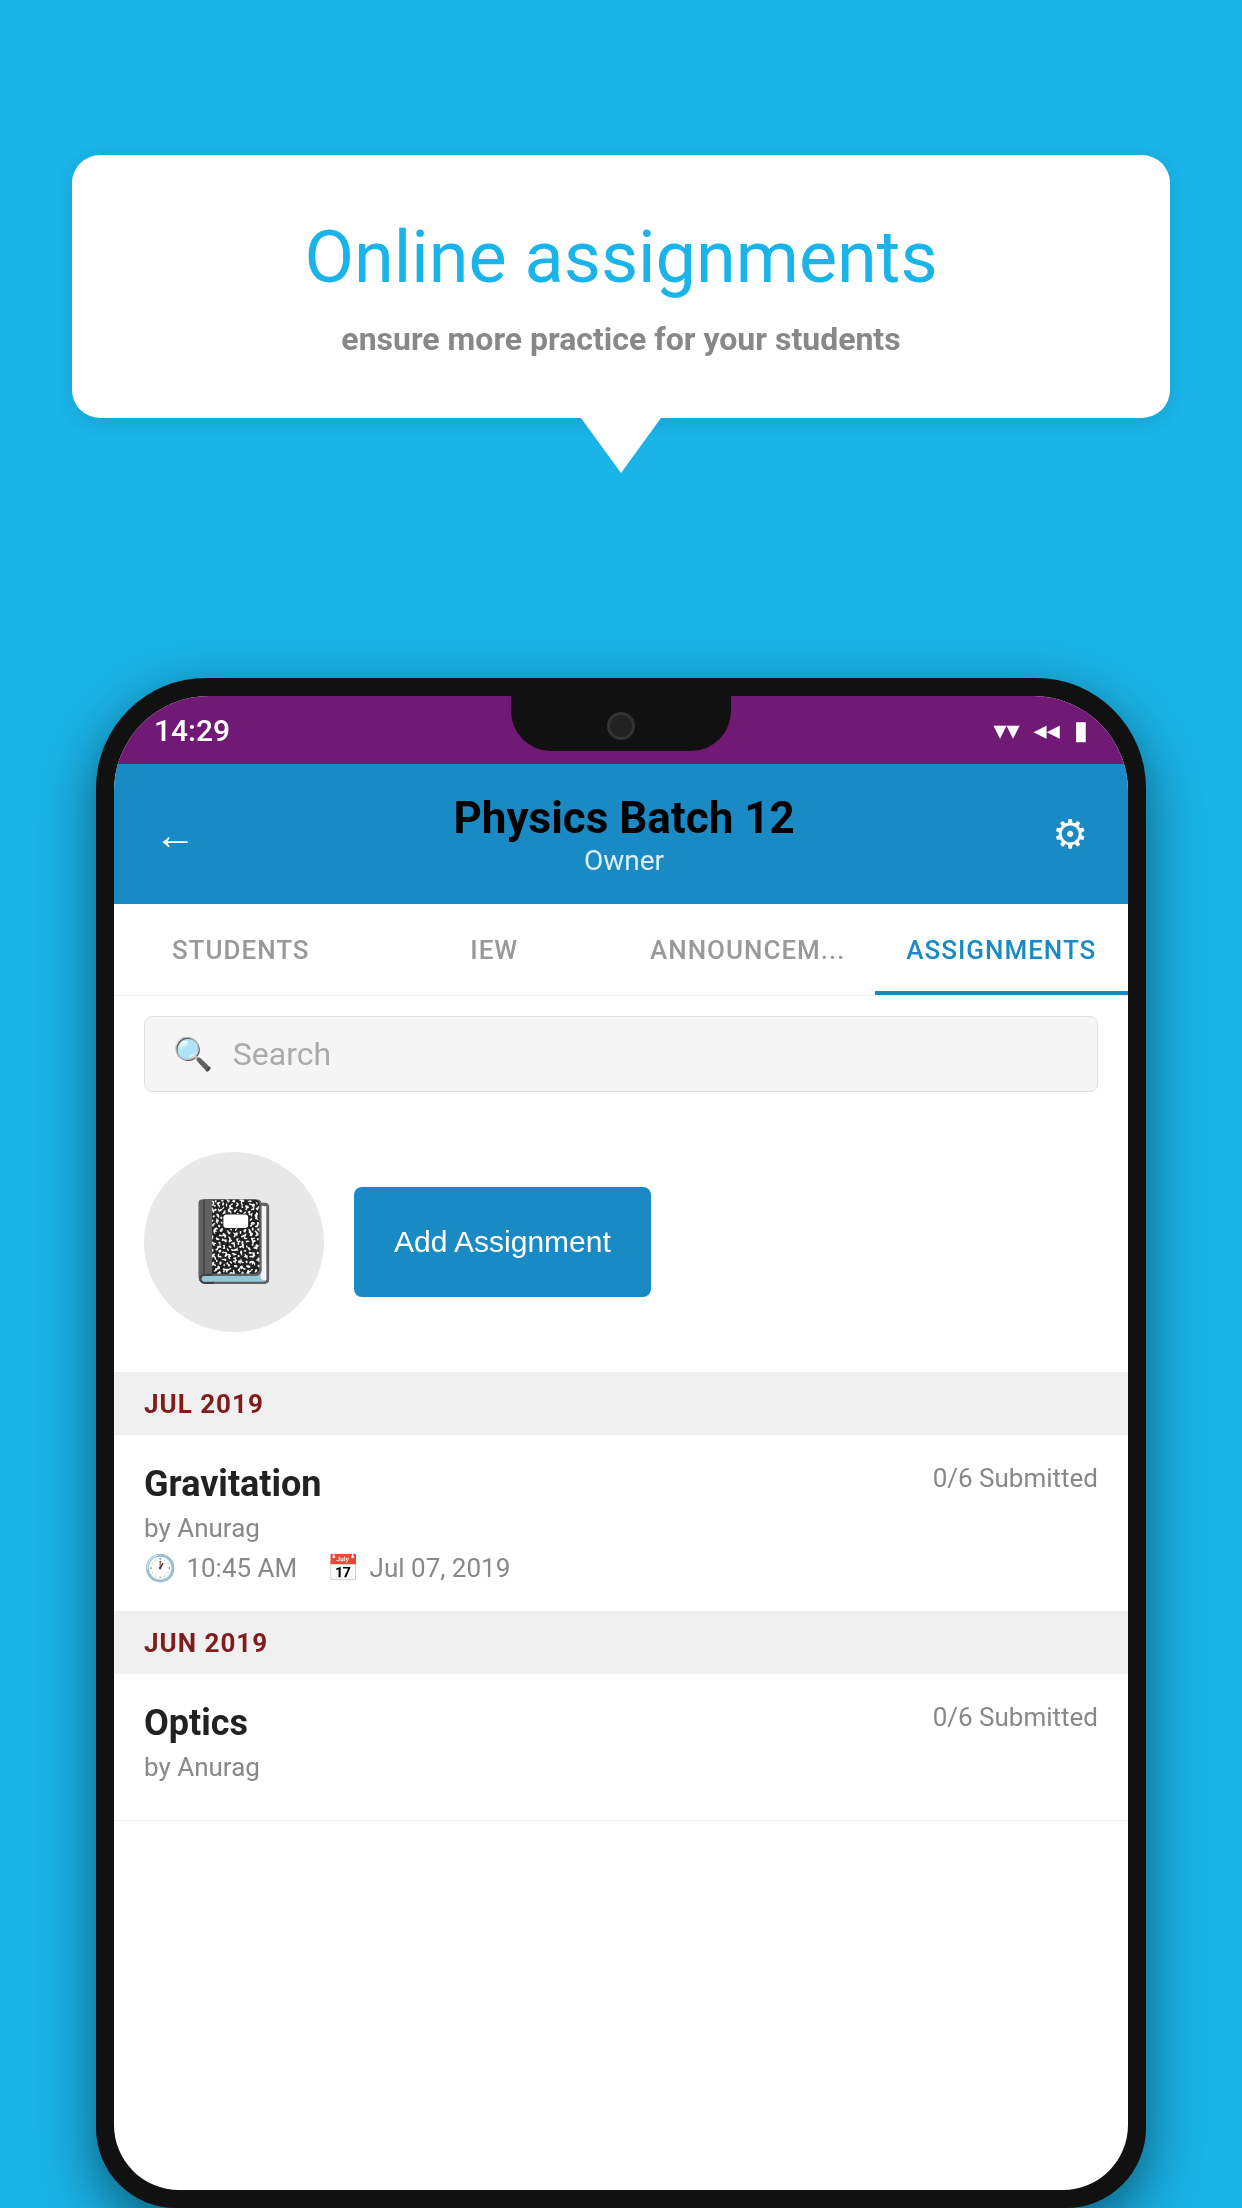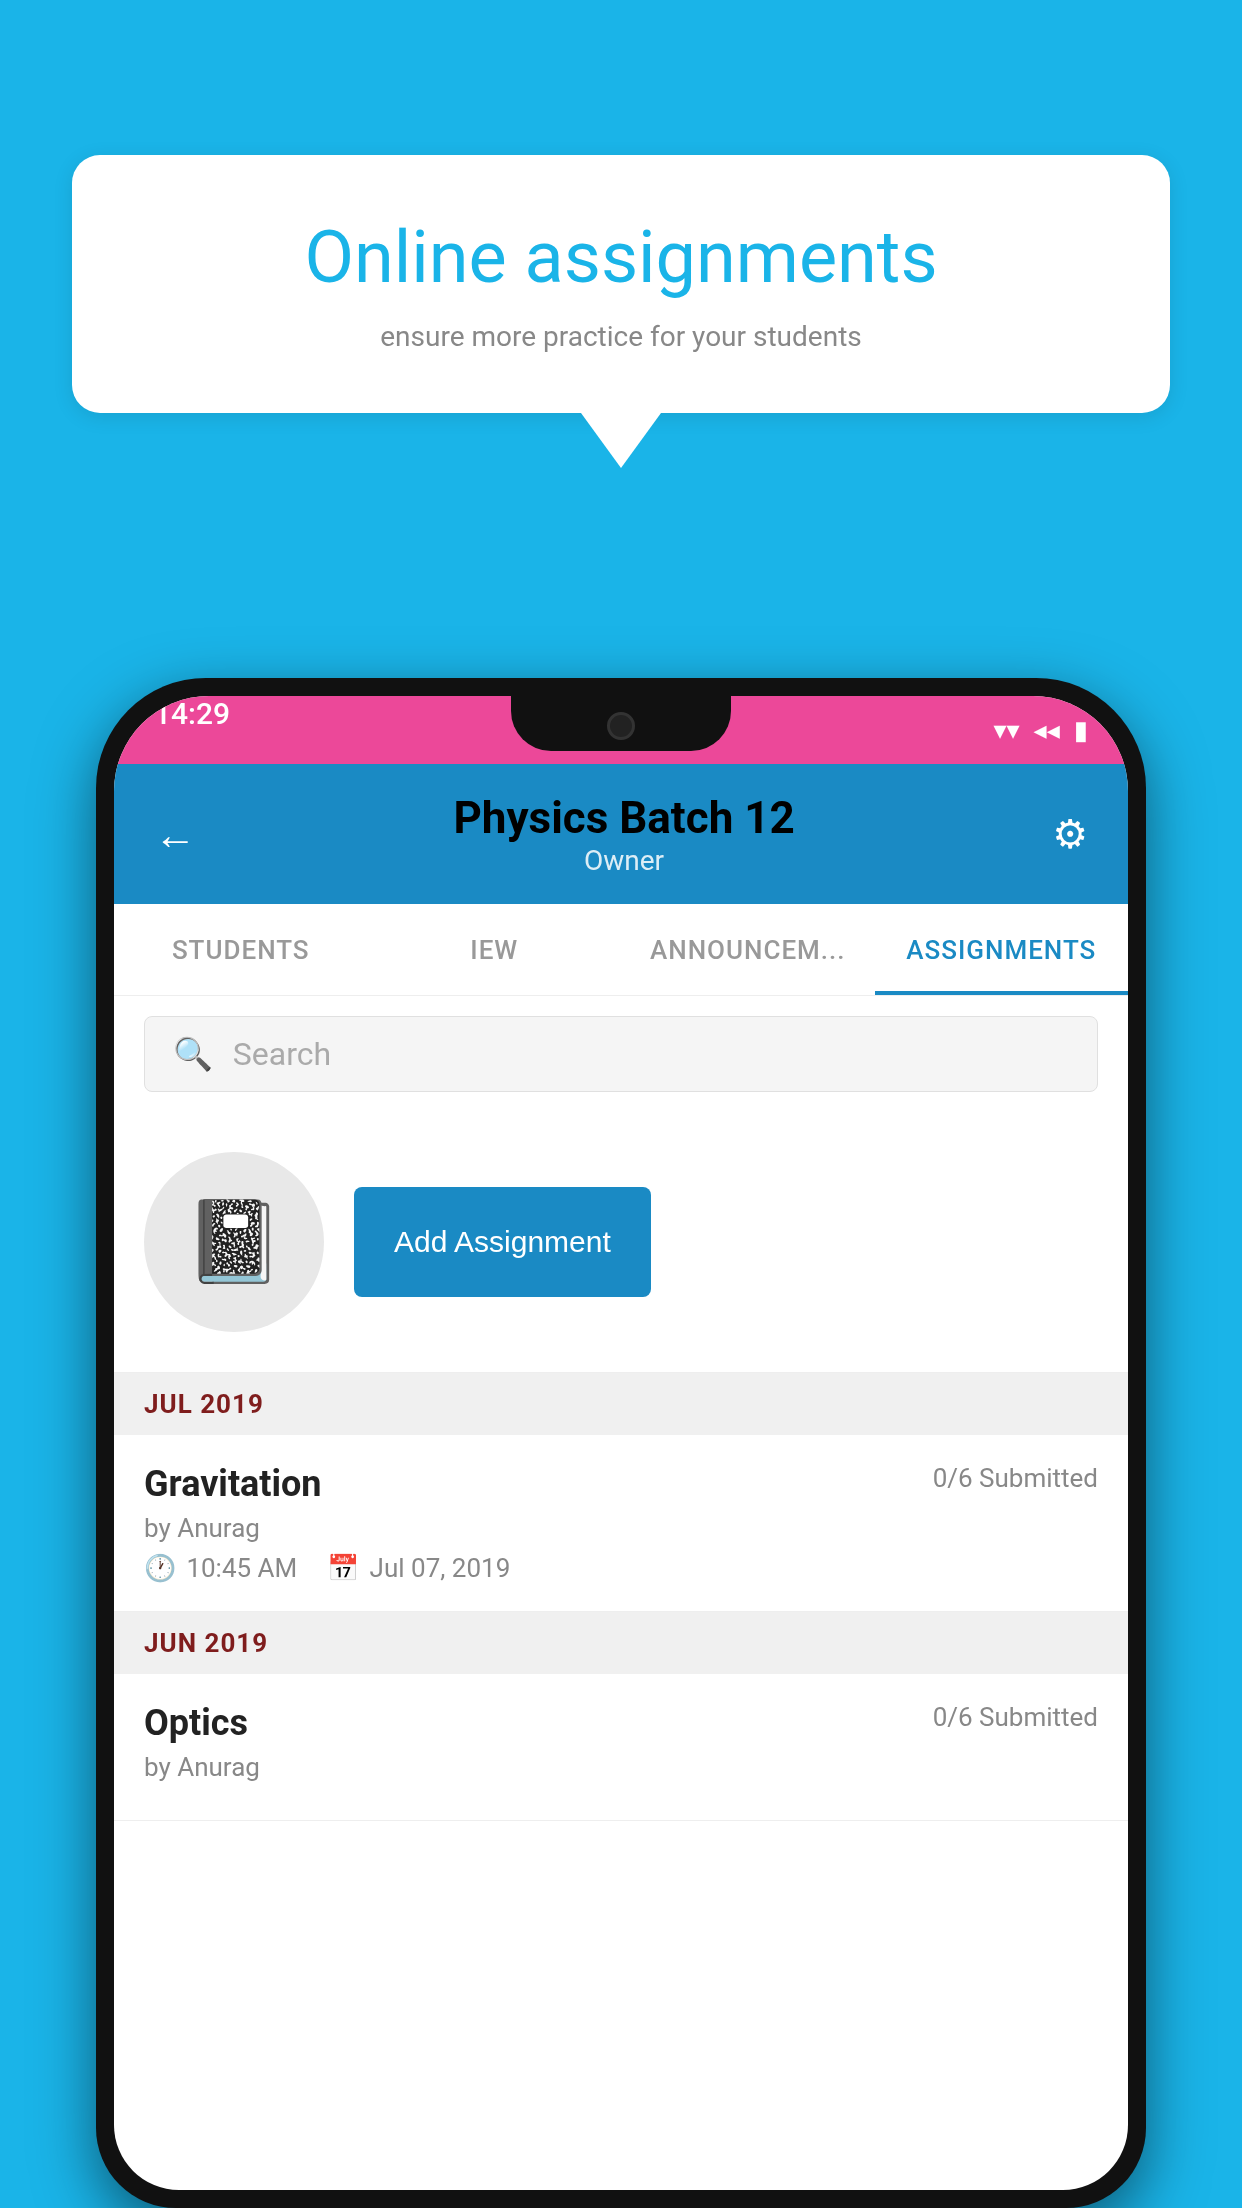--- a/index.html
+++ b/index.html
@@ -27,22 +27,22 @@
       box-shadow: 0 4px 20px rgba(0,0,0,0.1);
     }
     .speech-bubble-title {
       color: #1ab4e8;
       font-size: 72px;
       font-weight: 400;
       margin-bottom: 20px;
     }
     .speech-bubble-subtitle {
       color: #888;
-      font-size: 28px;
-      font-weight: 400;
+      font-size: 32px;
+      font-weight: 700;
     }
     .speech-bubble-tail {
       width: 0;
       height: 0;
       border-left: 40px solid transparent;
       border-right: 40px solid transparent;
       border-top: 55px solid white;
       margin: 0 auto;
     }
 
@@ -88,22 +88,23 @@
       width: 28px;
       height: 28px;
       background: #222;
       border-radius: 50%;
       border: 3px solid #333;
     }
 
     
     .status-bar {
       height: 68px;
-      background: #ec4899;
-      display: flex;
+      background: #701a75;
+      display: flex;
+      align-items: center;
       justify-content: space-between;
       padding: 0 40px;
       position: relative;
       z-index: 5;
     }
     .status-time {
       color: white;
       font-size: 30px;
       font-weight: 500;
     }

